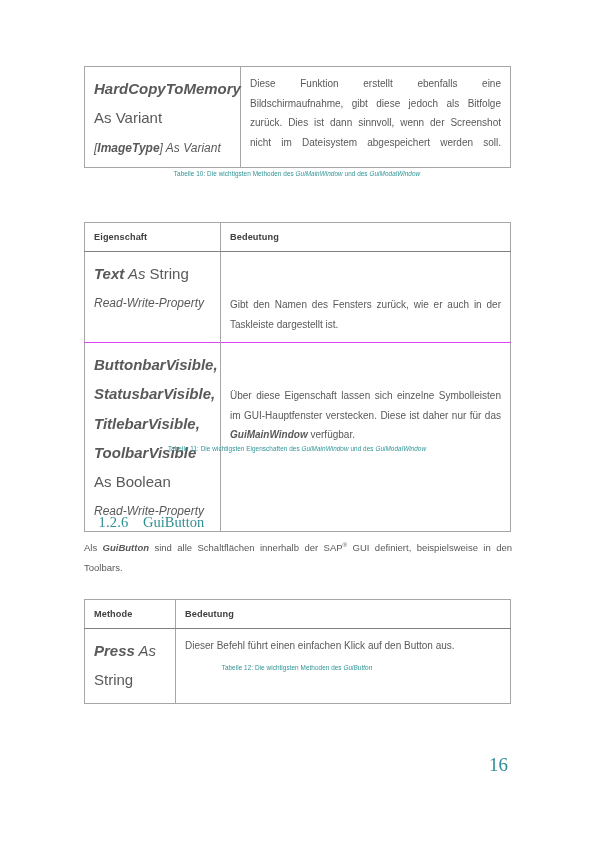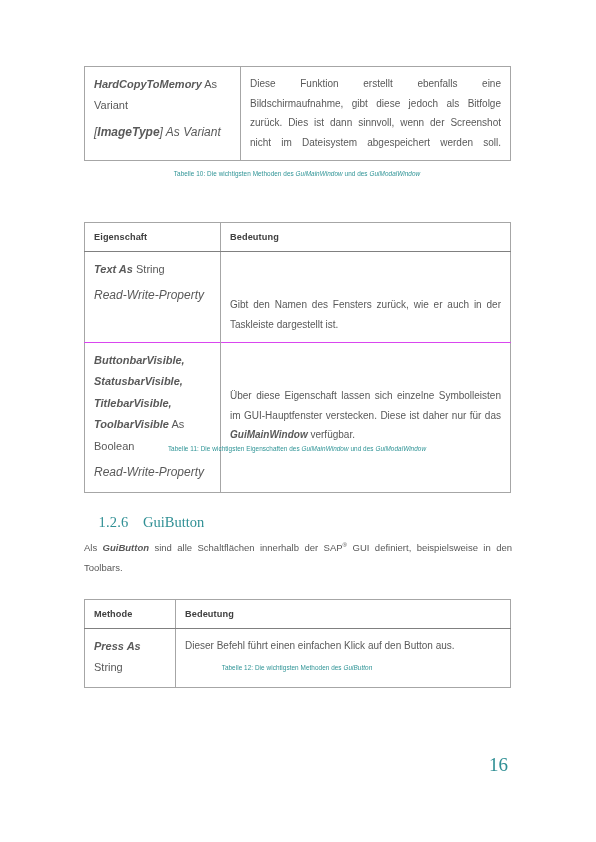--- a/index.html
+++ b/index.html
@@ -47,32 +47,32 @@
     border-top: 1px solid #d946ef;
   }
   .hdr-cell {
     font-weight: bold;
     font-size: 9.2px;
     color: #404040;
     letter-spacing: 0.1px;
   }
 
   .m-name {
-    font-size: 11px;
+    font-size: 15px;
     color: #595959;
     line-height: 1.95;
     display: block;
   }
   .m-name b {
     font-weight: bold;
     font-style: italic;
   }
   .m-name i {
     font-style: italic;
-    font-weight: bold;
+    font-weight: normal;
     margin-top: 32px;
   }
   .m-sub {
     font-size: 12px;
     font-style: italic;
     color: #595959;
     line-height: 1.9;
     display: block;
     margin-top: 4px;
   }

